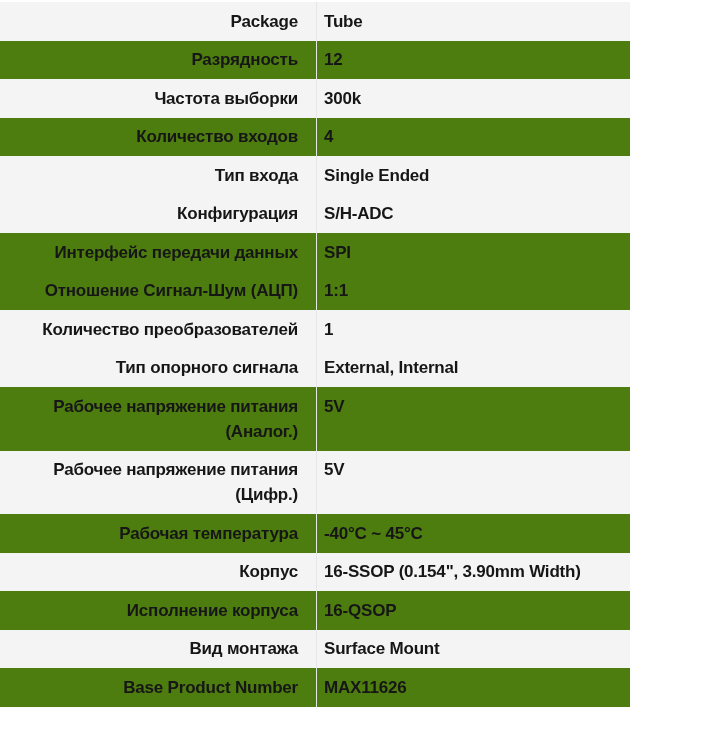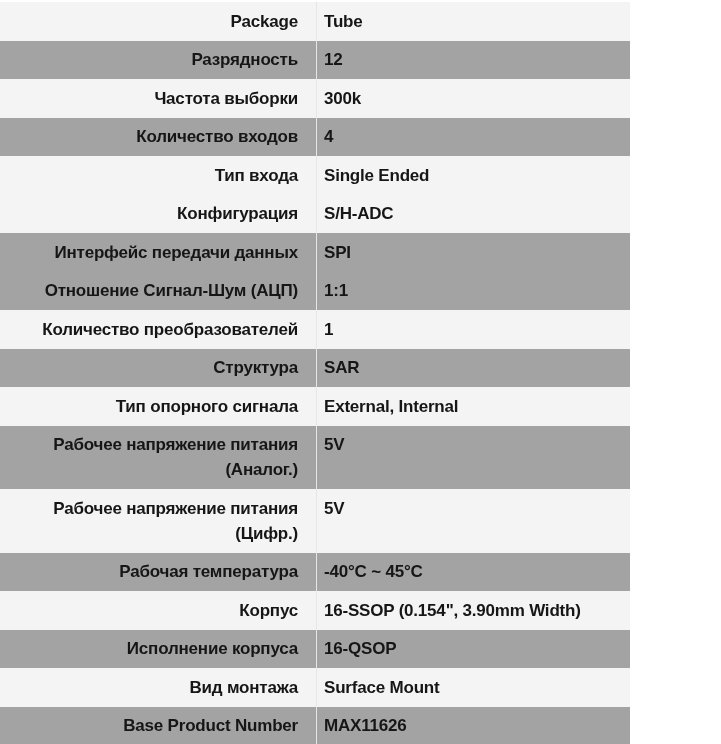--- a/index.html
+++ b/index.html
@@ -10,21 +10,21 @@
   }
   .spec-table {
     width: 630px;
     margin-top: 2px;
     color: #161616;
     font-size: 17px;
     letter-spacing: -0.2px;
   }
   .spec-row {
     display: flex;
-    background: #a3a3a3;
+    background: #4d7c0f;
   }
   .spec-row.alt {
     background: #f4f4f4;
   }
   .spec-label {
     width: 317px;
     box-sizing: border-box;
     padding: 6.75px 18px 6.75px 10px;
     text-align: right;
     font-weight: 700;
@@ -83,24 +83,20 @@
   <div class="spec-row">
     <div class="spec-label">Отношение Сигнал-Шум (АЦП)</div>
     <div class="spec-value">1:1</div>
   </div>
 
   <div class="spec-row alt">
     <div class="spec-label">Количество преобразователей</div>
     <div class="spec-value">1</div>
   </div>
 
-  <div class="spec-row">
-    <div class="spec-label">Структура</div>
-    <div class="spec-value">SAR</div>
-  </div>
 
   <div class="spec-row alt">
     <div class="spec-label">Тип опорного сигнала</div>
     <div class="spec-value">External, Internal</div>
   </div>
 
   <div class="spec-row">
     <div class="spec-label">Рабочее напряжение питания (Аналог.)</div>
     <div class="spec-value">5V</div>
   </div>

